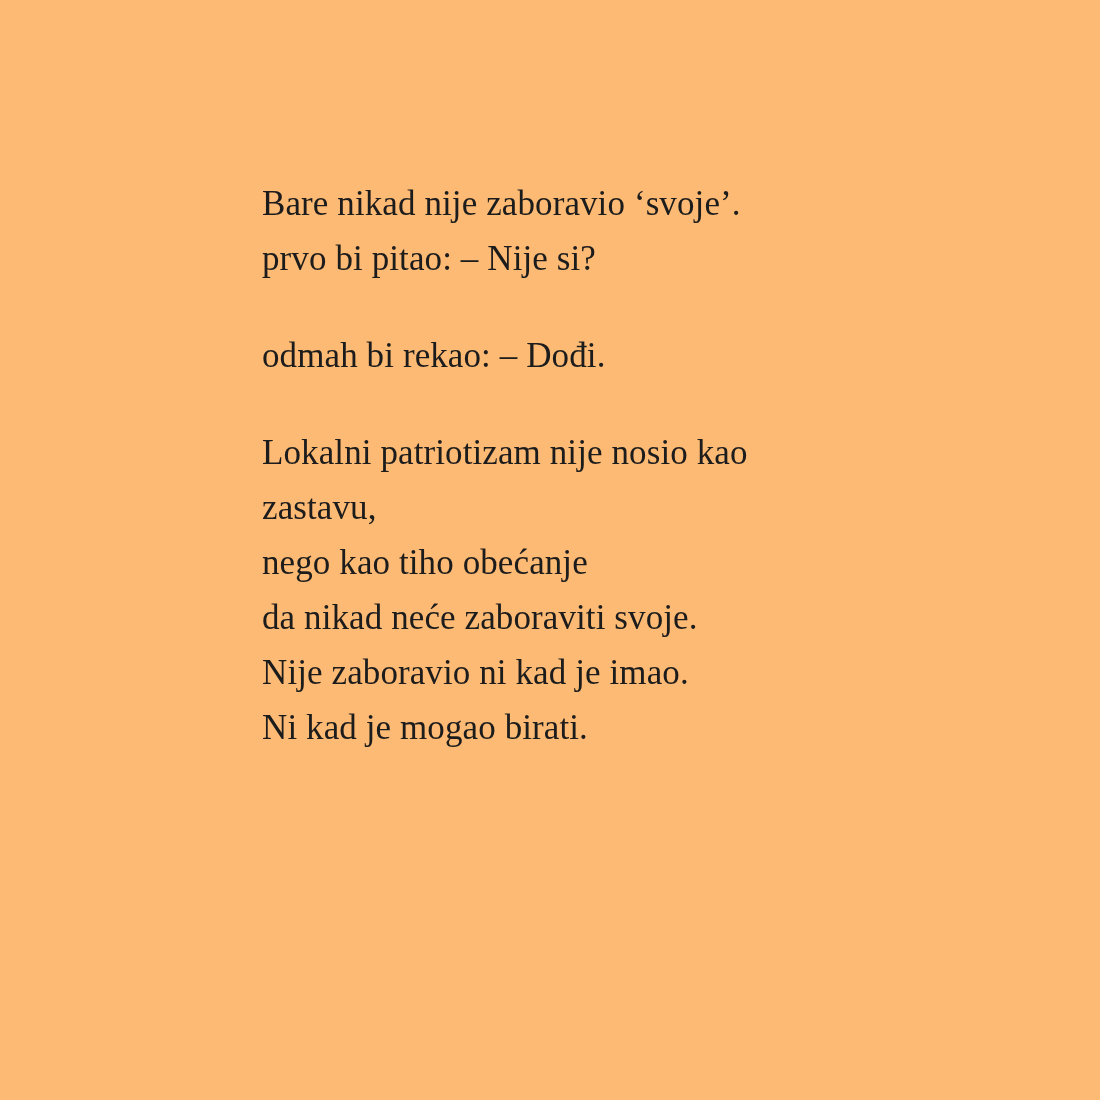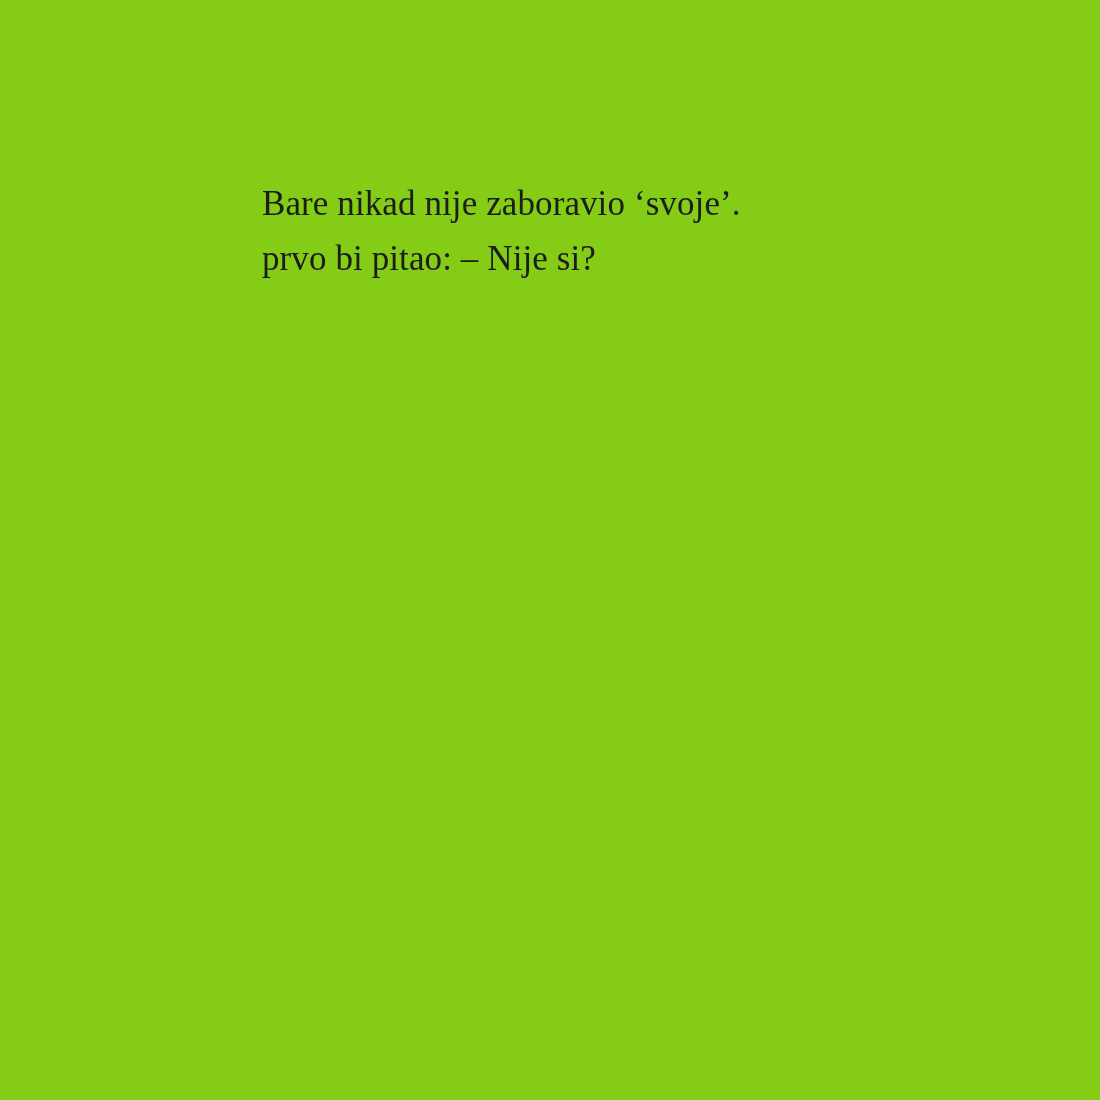--- a/index.html
+++ b/index.html
@@ -10,21 +10,21 @@
     width: 1100px;
     height: 1100px;
     background: #ece6d9;
     font-family: "Liberation Serif", serif;
     overflow: hidden;
   }
   .page {
     position: relative;
     width: 1100px;
     height: 1100px;
-    background: #84cc16;
+    background: #fdba74;
     box-sizing: border-box;
   }
   .text-block {
     position: absolute;
     left: 262px;
     top: 176px;
     width: 640px;
   }
   .stanza {
     margin: 0 0 42px 0;
@@ -45,17 +45,26 @@
 
 <div class="page">
   <div class="text-block">
 
     <div class="stanza">
       <div class="line">Bare nikad nije zaboravio ‘svoje’.</div>
       <div class="line">prvo bi pitao: – Nije si?</div>
     </div>
 
     <div class="stanza">
+      <div class="line">odmah bi rekao: – Dođi.</div>
     </div>
 
+    <div class="stanza">
+      <div class="line">Lokalni patriotizam nije nosio kao</div>
+      <div class="line">zastavu,</div>
+      <div class="line">nego kao tiho obećanje</div>
+      <div class="line">da nikad neće zaboraviti svoje.</div>
+      <div class="line">Nije zaboravio ni kad je imao.</div>
+      <div class="line">Ni kad je mogao birati.</div>
+    </div>
 
   </div>
 </div>
 
 </body></html>

